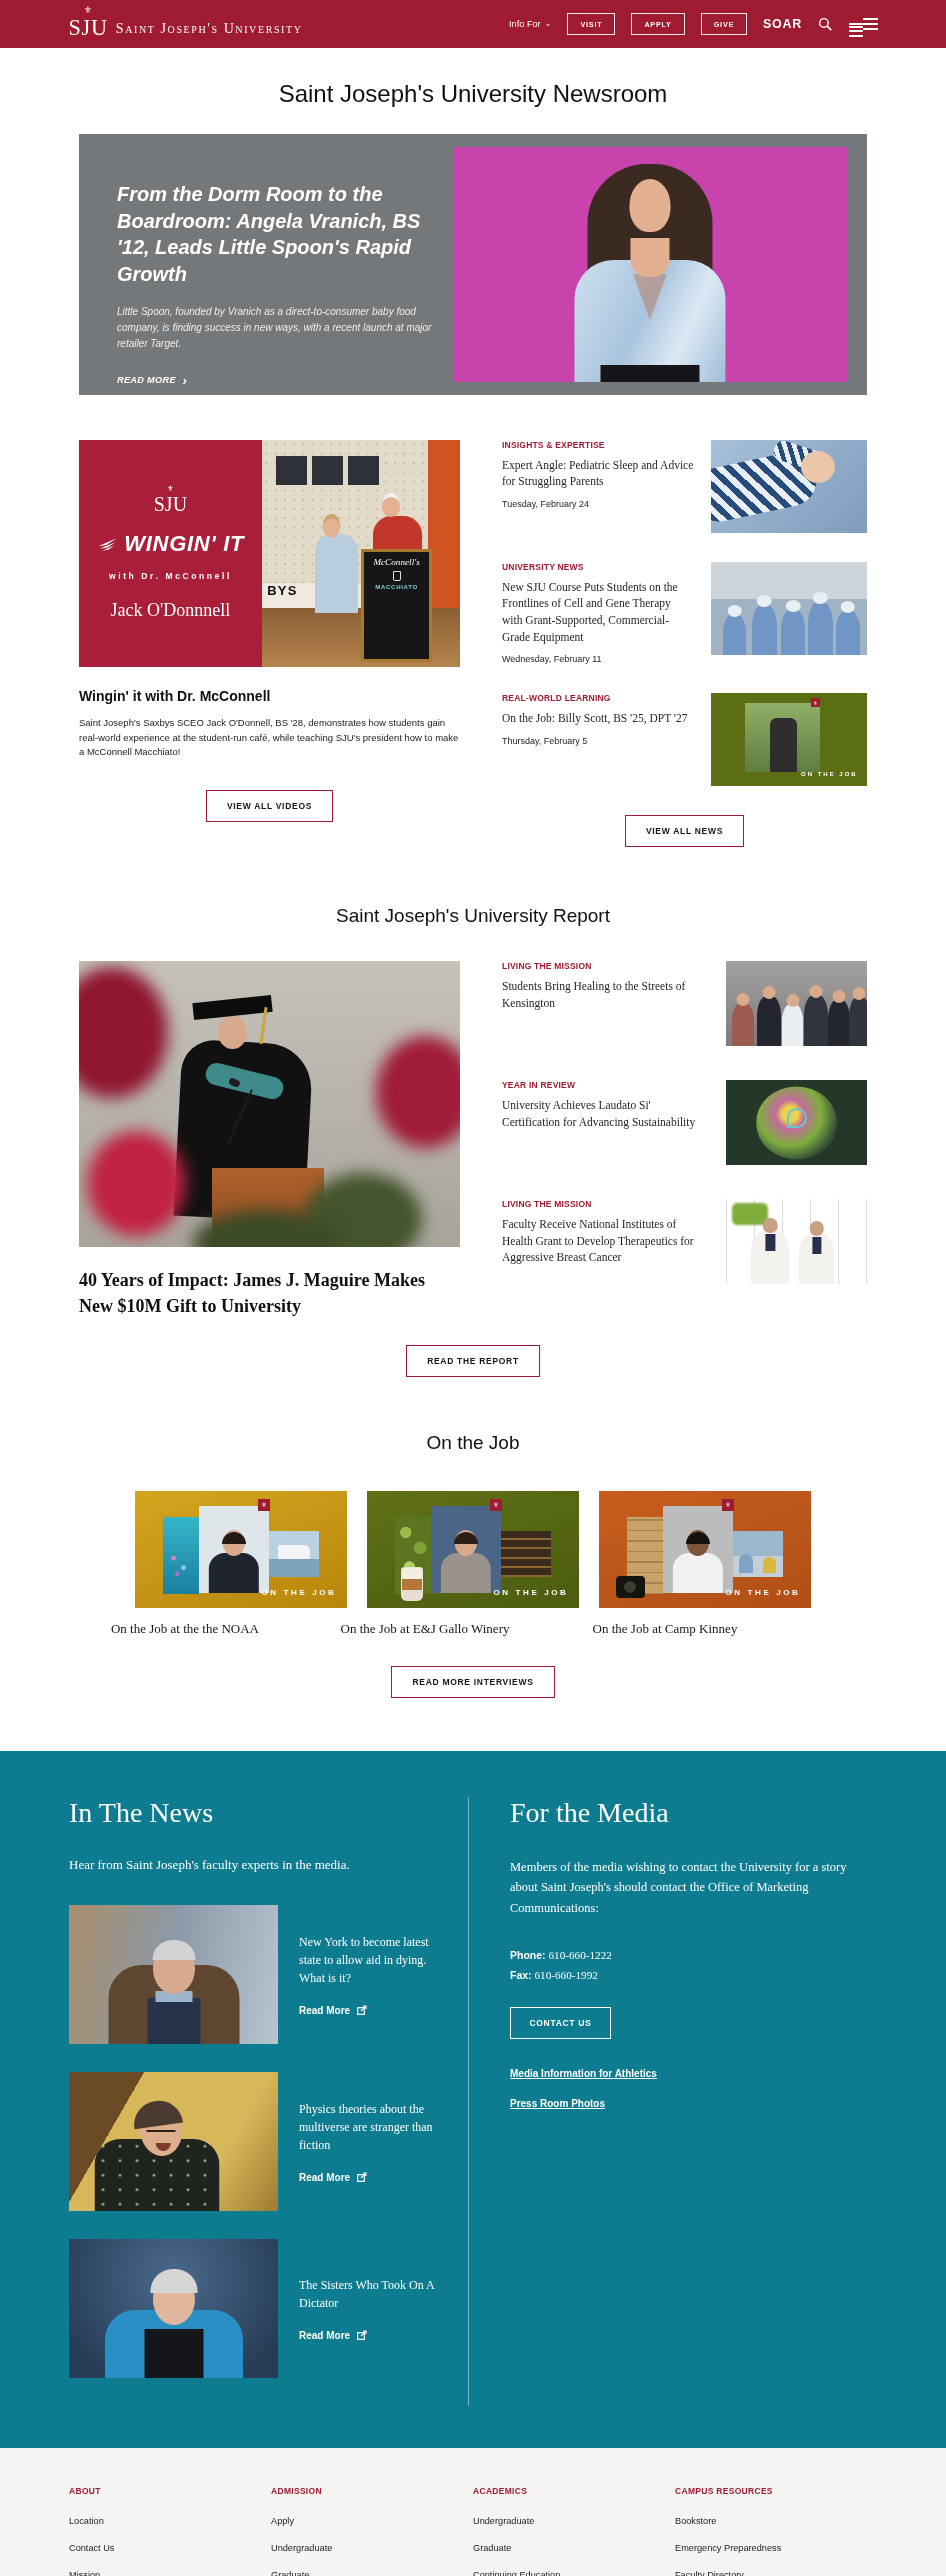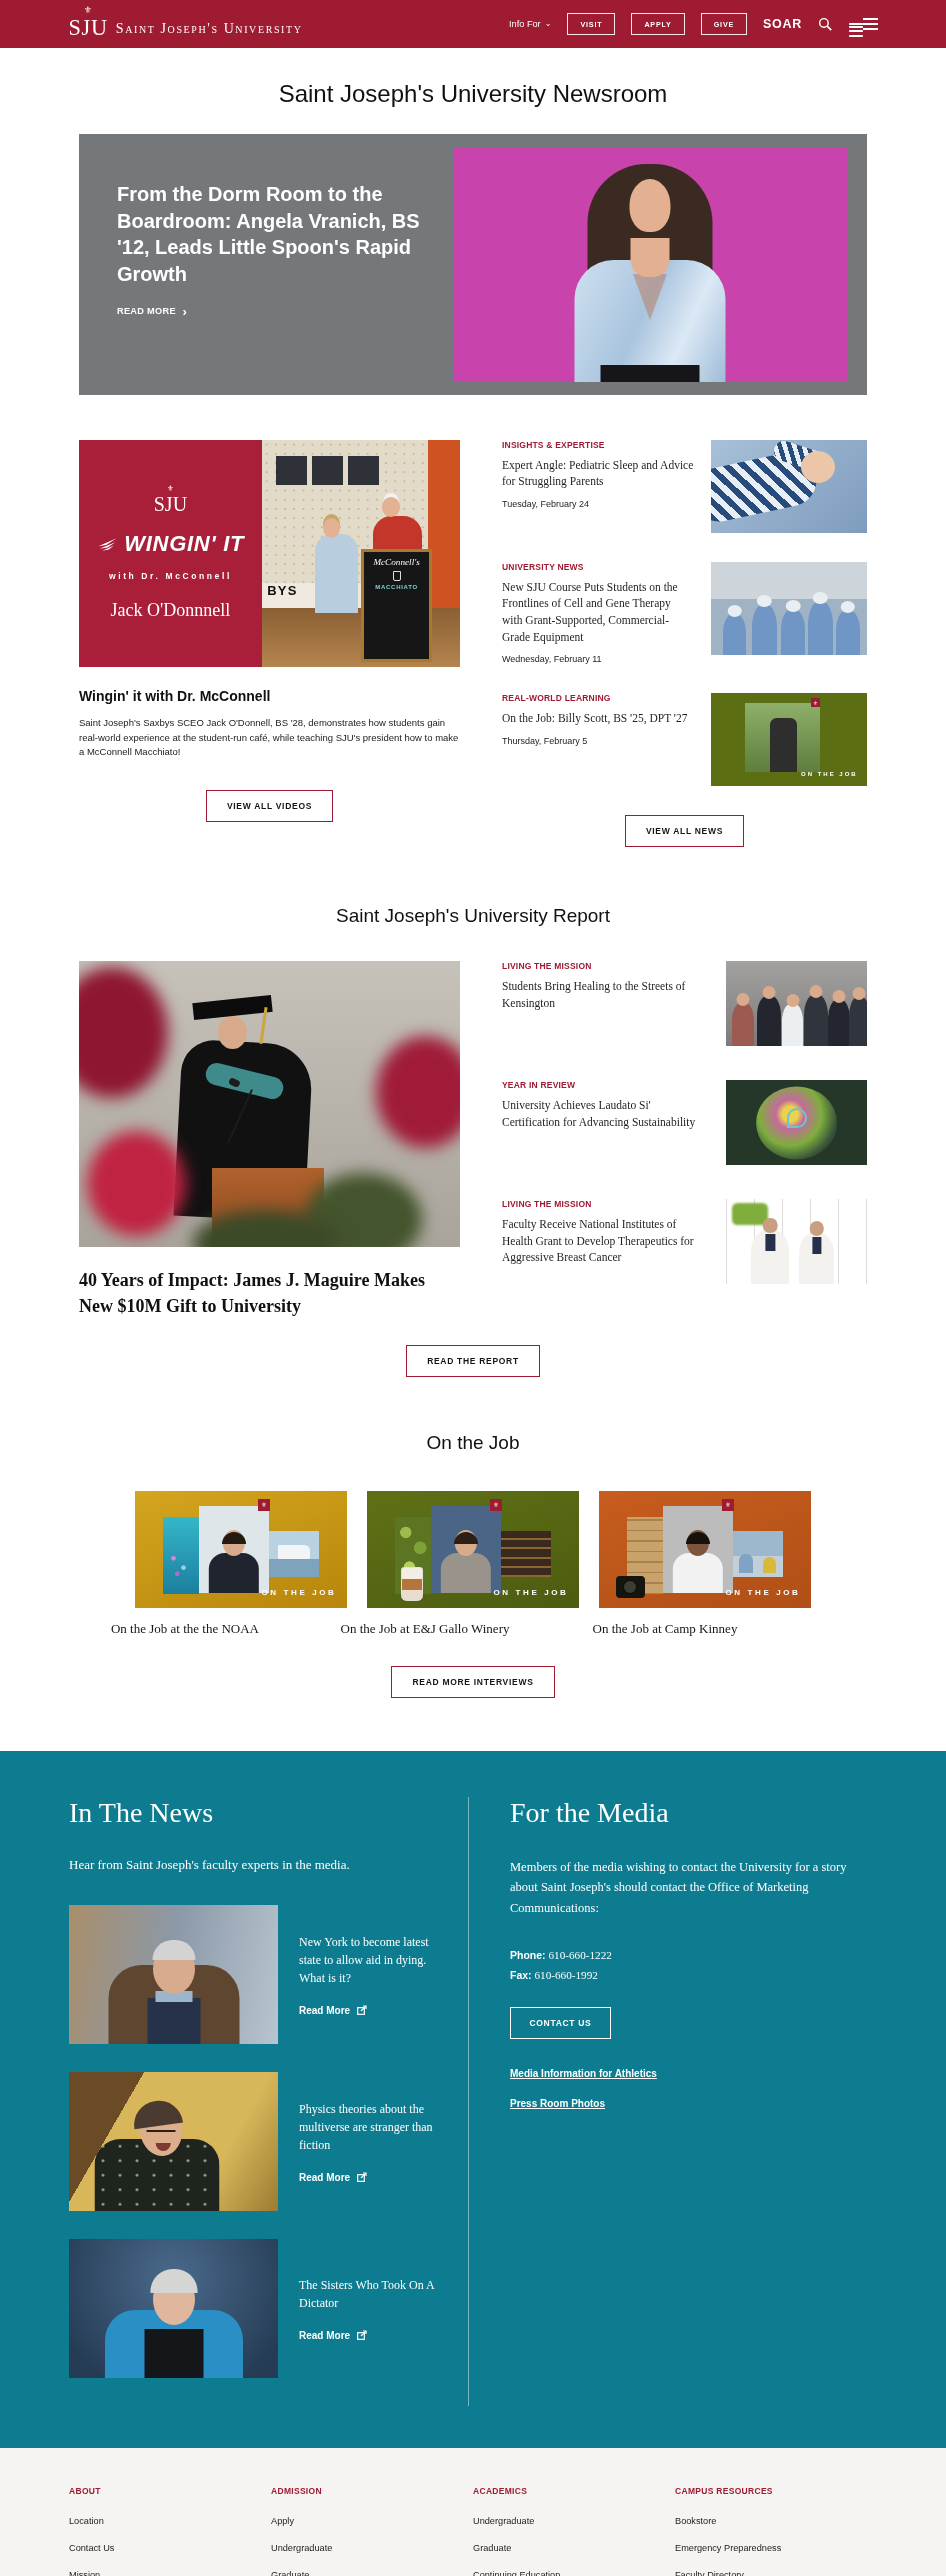--- a/index.html
+++ b/index.html
@@ -31,21 +31,21 @@
   }
   .soar { font-weight: bold; font-size: 12.5px; letter-spacing: 0.7px; cursor: pointer; }
   .icon-btn { background: none; border: none; cursor: pointer; display: flex; align-items: center; }
   .hamburger span { display: block; width: 14.5px; height: 2px; background: #fff; margin: 2.6px 0; border-radius: 0.7px; }
 
   
   .page-title { text-align: center; font-size: 24px; font-weight: normal; margin: 32px 0 26px; color: #111; }
 
   
   .hero { width: 788px; margin: 0 auto; background: #75787b; height: 261px; display: flex; }
-  .hero-left { flex: 1; padding: 47px 20px 10px 38px; color: #fff; }
+  .hero-left { flex: 1; padding: 47px 20px 10px 38px; color: #fff; font-style: italic; }
   .hero-title { font-size: 20px; line-height: 1.33; font-weight: bold; max-width: 348px; margin-bottom: 17px; }
   .hero-body { font-size: 10px; line-height: 1.6; color: #ededed; max-width: 332px; margin-bottom: 21px; }
   .read-more-hero { color: #fff; text-decoration: none; font-weight: bold; font-size: 9.2px; letter-spacing: 0.3px; display: inline-flex; align-items: center; gap: 6.6px; }
   .read-more-hero .chev { font-size: 13px; line-height: 1; }
   .hero-photo { width: 394px; height: 235px; margin: 13px 20px 13px 0; background: #c843ab; position: relative; overflow: hidden; flex-shrink: 0; }
   .w-hair { left: 50%; top: 17px; transform: translateX(-50%); width: 125px; height: 164px; background: #3a2a21; border-radius: 59px 59px 39px 39px; }
   .w-face { left: 50%; top: 32px; transform: translateX(-50%); width: 41px; height: 53px; background: #e4b092; border-radius: 50% 50% 45% 45%; }
   .w-shirt { left: 50%; bottom: 0; transform: translateX(-50%); width: 151px; height: 122px; background: linear-gradient(115deg,#cfe0f0 0%,#a9c4de 45%,#dce9f5 70%,#9fbcd8 100%); border-radius: 39px 39px 0 0; }
   .w-neck { left: 50%; bottom: 105px; transform: translateX(-50%); width: 39px; height: 39px; background: #e4b092; border-radius: 0 0 17px 17px; }
   .w-vee { left: 50%; bottom: 62px; transform: translateX(-50%); width: 0; height: 0; border-left: 17px solid transparent; border-right: 17px solid transparent; border-top: 46px solid #b87f66; opacity:.55;}
@@ -275,20 +275,21 @@
     </nav>
   </div>
 </header>
 
 <main>
   <h1 class="page-title">Saint Joseph's University Newsroom</h1>
 
   <section class="hero">
     <div class="hero-left">
       <h2 class="hero-title">From the Dorm Room to the Boardroom: Angela Vranich, BS '12, Leads Little Spoon's Rapid Growth</h2>
+      <p class="hero-body">Little Spoon, founded by Vranich as a direct-to-consumer baby food company, is finding success in new ways, with a recent launch at major retailer Target.</p>
       <a class="read-more-hero">
         <span>READ MORE</span>
         <span class="chev">›</span>
       </a>
     </div>
     <div class="hero-photo">
       <div class="abs w-hair"></div>
       <div class="abs w-shirt"></div>
       <div class="abs w-vee"></div>
       <div class="abs w-neck"></div>

